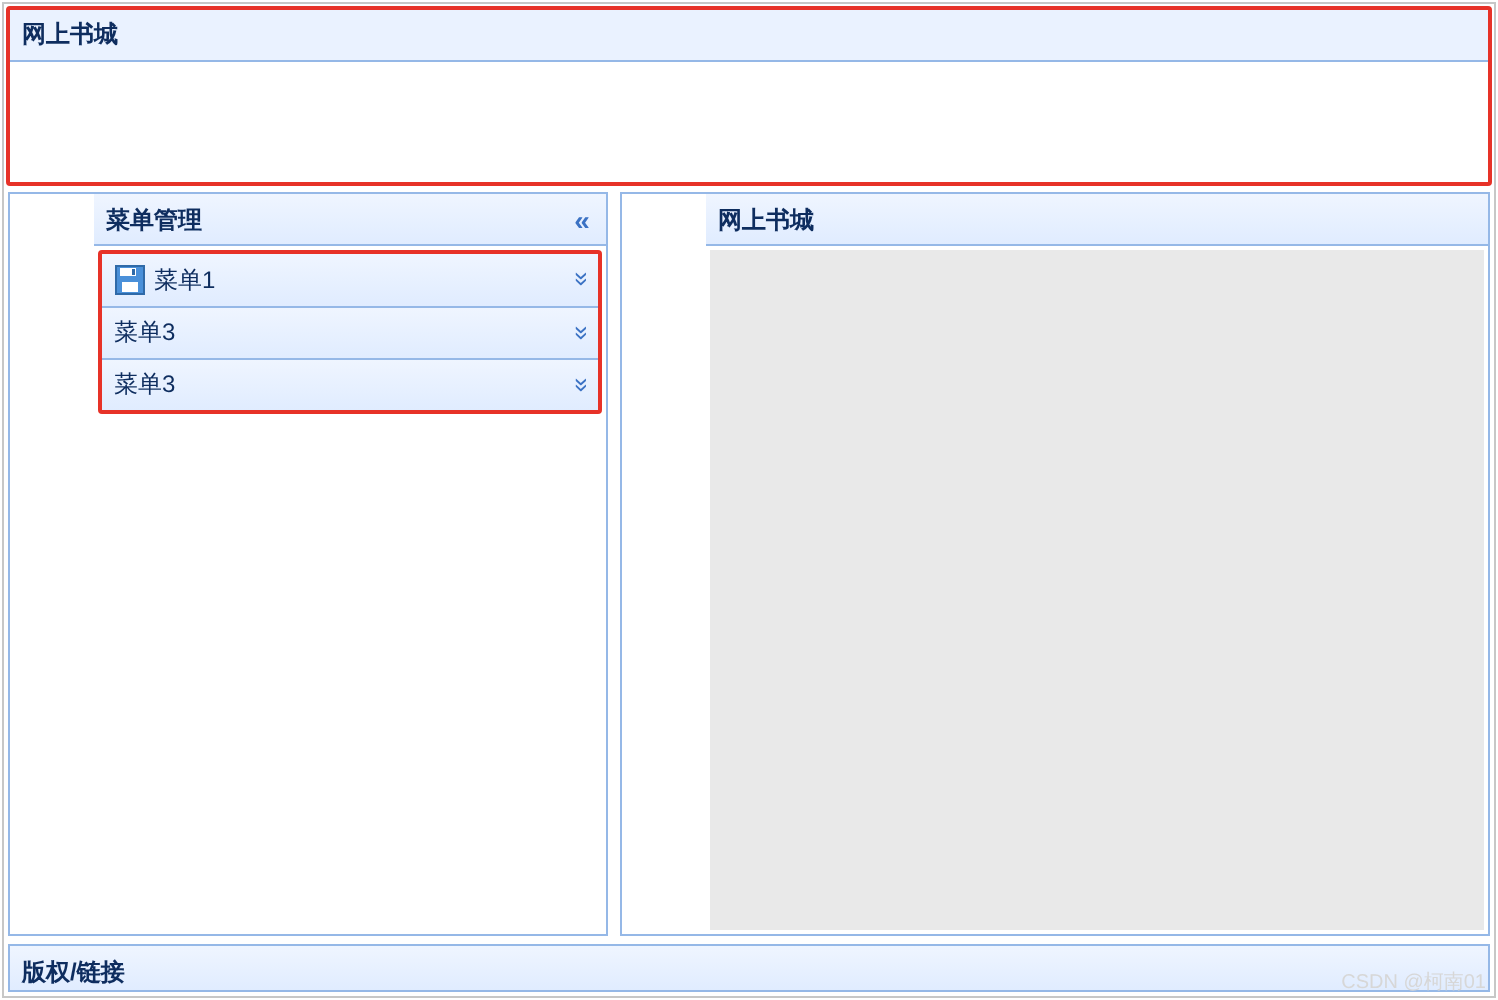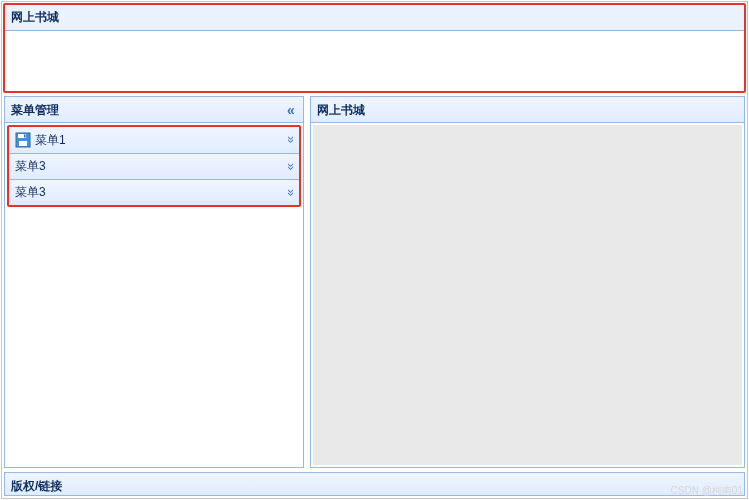--- a/index.html
+++ b/index.html
@@ -42,20 +42,21 @@
     display: flex;
     margin: 2px 2px 0 2px;
     gap: 6px;
     min-height: 0;
   }
   .west, .center {
     border: 1px solid #95b8e7;
     display: flex;
     flex-direction: column;
     background: #fff;
+    padding-left: 42px;
   }
   .west { width: 300px; }
   .center { flex: 1; }
   .panel-header {
     background: linear-gradient(#eff5ff,#e0ecff);
     border-bottom: 1px solid #95b8e7;
     padding: 5px 6px;
     font-weight: bold;
     color: #0e2d5f;
     position: relative;

